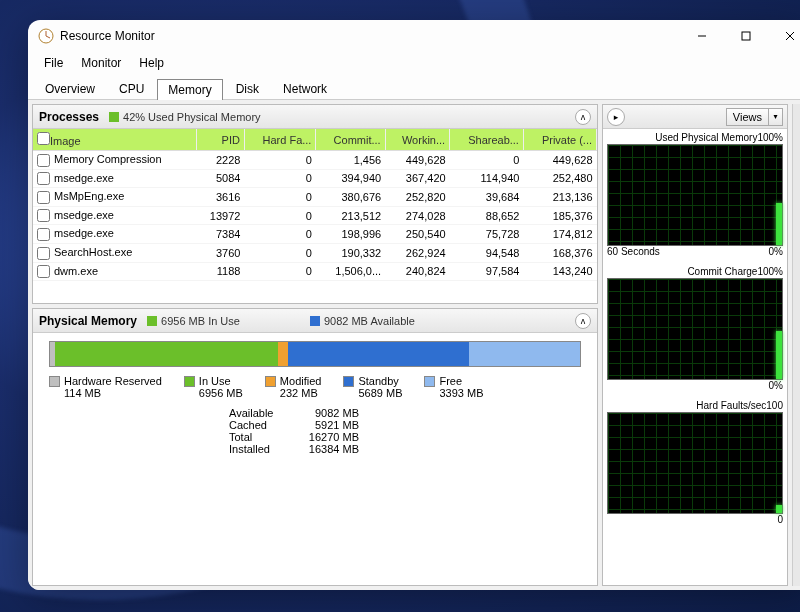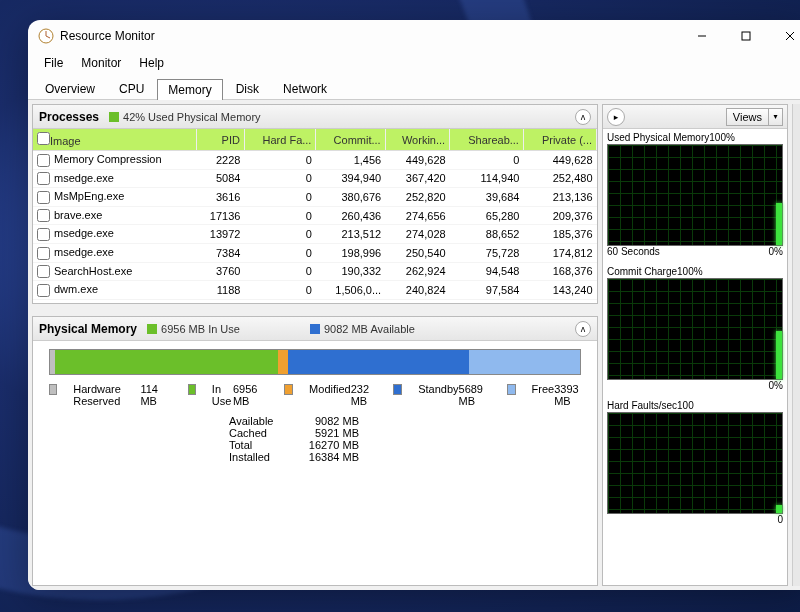--- a/index.html
+++ b/index.html
@@ -73,21 +73,21 @@
     position: relative; top: 1px;
   }
   .content {
     flex: 1;
     display: flex;
     background: #f0f0f0;
     padding: 4px;
     gap: 4px;
     overflow: hidden;
   }
-  .left-col { flex: 1; display: flex; flex-direction: column; gap: 12px; overflow: hidden;}
+  .left-col { flex: 1; display: flex; flex-direction: column; gap: 4px; overflow: hidden;}
   .right-col { width: 186px; background: #fff; border: 1px solid #bbb; display: flex; flex-direction: column;}
   .section {
     background: #fff;
     border: 1px solid #bbb;
     display: flex; flex-direction: column;
   }
   .section-header {
     height: 24px;
     background: linear-gradient(#f7f7f7,#e6e6e6);
     border-bottom: 1px solid #ccc;
@@ -123,34 +123,34 @@
   .phys-section { flex: 1; }
   .phys-body { padding: 8px 16px; display:flex; flex-direction:column; gap:8px; overflow:auto;}
   .mem-bar {
     height: 26px; width: 100%;
     display: flex; border: 1px solid #888;
   }
   .mem-seg { height:100%; }
   .legend { display:flex; gap:22px; font-size:11px;}
   .legend .item { display:flex; gap:4px;}
   .legend .sw { width:11px; height:11px; border:1px solid #888; margin-top:1px;}
-  .legend .txt { display:flex; margin-left:12px;}
+  .legend .txt { display:flex; flex-direction:column;}
   .mem-stats { font-size:11px; margin-left:180px;}
   .mem-stats .row { display:flex;}
   .mem-stats .lbl { width:60px;}
   .mem-stats .val { width:70px; text-align:right;}
   .right-header {
     height:24px; background:linear-gradient(#f7f7f7,#e6e6e6); border-bottom:1px solid #ccc;
     display:flex; align-items:center; padding:0 4px;
   }
   .rnd-btn { width:18px; height:18px; border:1px solid #aaa; border-radius:50%; display:flex;align-items:center;justify-content:center;font-size:9px;background:#fff;}
   .views-btn { margin-left:auto; height:18px; border:1px solid #aaa; background:linear-gradient(#fefefe,#e8e8e8); padding:0 6px; font-size:11px; display:flex;align-items:center;}
   .views-drop { width:14px;height:18px;border:1px solid #aaa;border-left:none;background:linear-gradient(#fefefe,#e8e8e8);display:flex;align-items:center;justify-content:center;font-size:8px;}
   .graph-block { padding:2px 4px 6px;}
-  .graph-title { display:flex; justify-content:flex-start; font-size:10px; padding:1px 0;}
+  .graph-title { display:flex; justify-content:flex-end; font-size:10px; padding:1px 0;}
   .graph {
     width:100%; height:102px; background:#000;
     position:relative; border:1px solid #666;
   }
   .graph .grid {
     position:absolute; inset:0;
     background-image:
       linear-gradient(#0a3a0a 1px, transparent 1px),
       linear-gradient(90deg, #0a3a0a 1px, transparent 1px);
     background-size: 12px 12px;
@@ -257,29 +257,20 @@
                 <tr>
                   <td><input type="checkbox" style="">MsMpEng.exe</td>
                   <td class="r">3616</td>
                   <td class="r">0</td>
                   <td class="r">380,676</td>
                   <td class="r">252,820</td>
                   <td class="r">39,684</td>
                   <td class="r">213,136</td>
                 </tr>
                 <tr>
-                  <td><input type="checkbox" style="">brave.exe</td>
-                  <td class="r">17136</td>
-                  <td class="r">0</td>
-                  <td class="r">260,436</td>
-                  <td class="r">274,656</td>
-                  <td class="r">65,280</td>
-                  <td class="r">209,376</td>
-                </tr>
-                <tr>
                   <td><input type="checkbox" style="">msedge.exe</td>
                   <td class="r">13972</td>
                   <td class="r">0</td>
                   <td class="r">213,512</td>
                   <td class="r">274,028</td>
                   <td class="r">88,652</td>
                   <td class="r">185,376</td>
                 </tr>
                 <tr>
                   <td><input type="checkbox" style="">msedge.exe</td>

